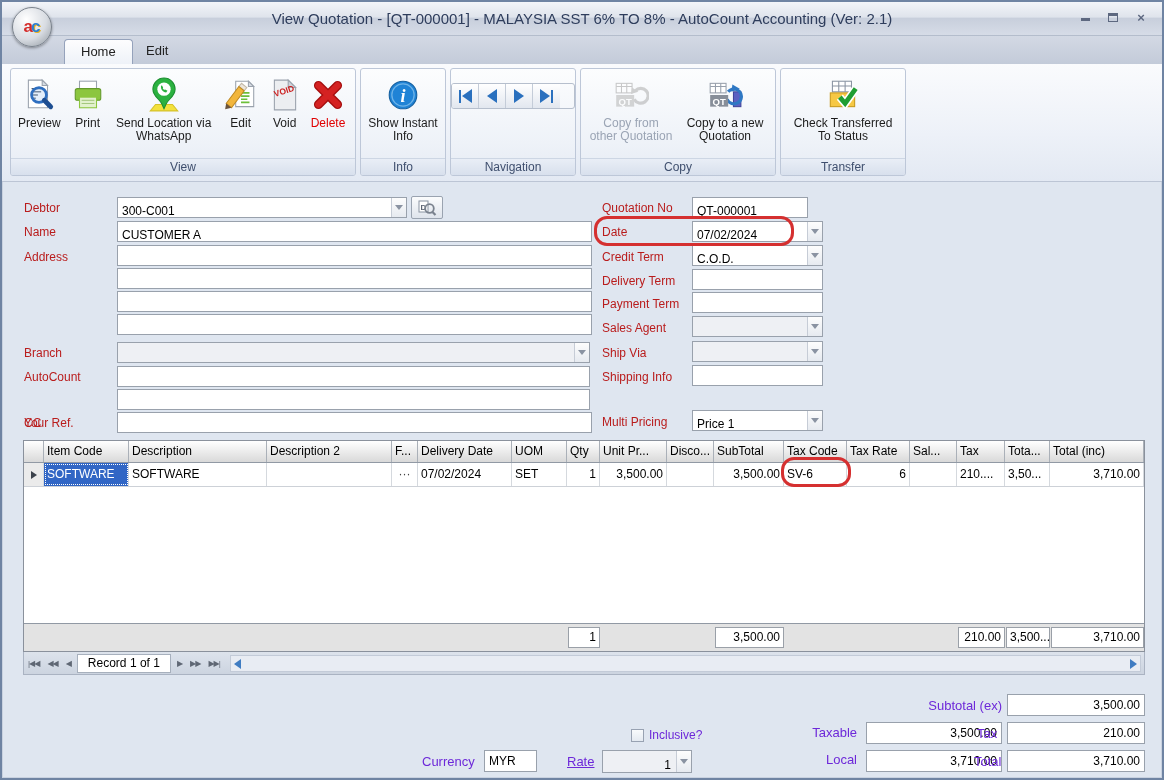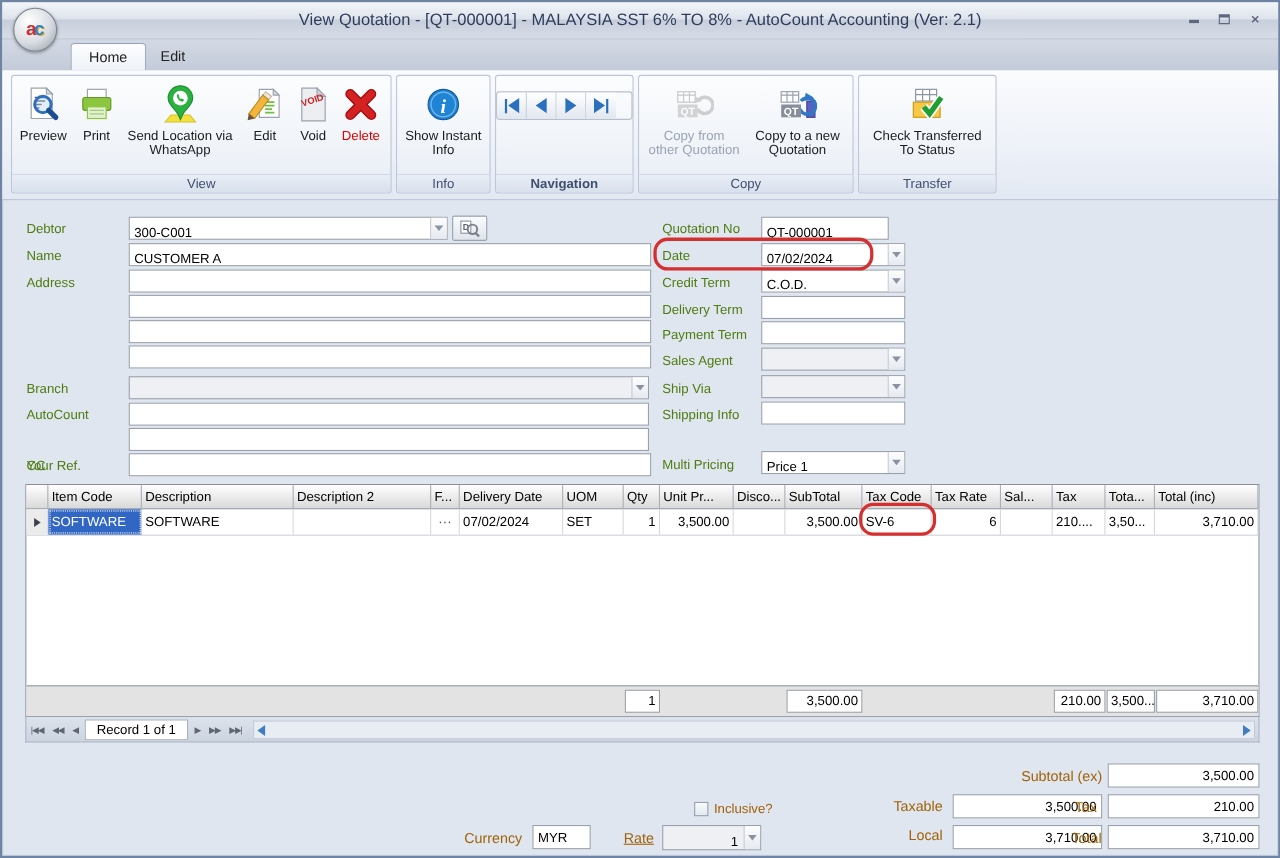--- a/index.html
+++ b/index.html
@@ -49,21 +49,21 @@
 
   .navseg { display:flex; margin:14px auto 0; border:1px solid #b6bfcd; border-radius:3px; overflow:hidden; }
   .navcell { width:27px; height:24px; background:linear-gradient(#ffffff,#e2e7ef);
     border-right:1px solid #c4ccd8; display:flex; align-items:center; justify-content:center; gap:1px; }
   .navcell:last-child { border-right:none; }
   .tri-l { width:0; height:0; border-top:7px solid transparent; border-bottom:7px solid transparent; border-right:10px solid #2a70be; }
   .tri-r { width:0; height:0; border-top:7px solid transparent; border-bottom:7px solid transparent; border-left:10px solid #2a70be; }
   .tri-bar { width:2px; height:13px; background:#2a70be; }
 
   
-  .lbl { position:absolute; font-size:12px; color:#4d7c0f; height:20px; line-height:20px; }
+  .lbl { position:absolute; font-size:12px; color:#b91c1c; height:20px; line-height:20px; }
   .fld { position:absolute; height:21px; background:#fff; border:1px solid #99a1ac;
     font-size:12px; line-height:19px; padding:4px 4px; color:#000; }
   .fld.gray { background:#eef0f4; }
   .combo-btn { position:absolute; right:0; top:0; bottom:0; width:15px;
     background:linear-gradient(#fdfdfd,#e6eaf0); border-left:1px solid #c6ccd6;
     display:flex; align-items:center; justify-content:center; }
   .dd { width:0; height:0; border-left:4px solid transparent; border-right:4px solid transparent; border-top:5px solid #8a93a2; }
   .lookup-btn { position:absolute; width:32px; height:23px; border:1px solid #9aa3b0; border-radius:2px;
     background:linear-gradient(#fbfcfd,#dfe4ec); display:flex; align-items:center; justify-content:center; }
 
@@ -89,21 +89,21 @@
   
   #recnav { position:absolute; left:21px; top:650px; width:1122px; height:23px;
     background:linear-gradient(#dde3ec,#ccd4e0); border:1px solid #aab3c2; border-top:none; display:flex; align-items:center; }
   .rn-btn { font-size:8px; color:#5f6774; letter-spacing:-1px; padding:0 4px; height:17px; line-height:17px; }
   #rec-text { background:#fff; border:1px solid #a7b0bd; font-size:12px; height:19px; line-height:17px; padding:0 10px; margin:0 2px; }
   #hscroll { flex:1; height:17px; margin:0 3px 0 6px; background:#e8ecf3; border:1px solid #c3cbd8; position:relative; }
   .s-tri-l { position:absolute; left:3px; top:3px; width:0; height:0; border-top:5px solid transparent; border-bottom:5px solid transparent; border-right:7px solid #3f7cc2; }
   .s-tri-r { position:absolute; right:3px; top:3px; width:0; height:0; border-top:5px solid transparent; border-bottom:5px solid transparent; border-left:7px solid #3f7cc2; }
 
   
-  .tlbl { position:absolute; font-size:13px; color:#a16207; }
+  .tlbl { position:absolute; font-size:13px; color:#6d28d9; }
   .tbox { position:absolute; height:22px; background:#fff; border:1px solid #99a1ac;
     font-size:12px; line-height:20px; text-align:right; padding:0 4px; }
   .cb { position:absolute; width:13px; height:13px; border:1px solid #98a2b2;
     background:linear-gradient(#f8fafc,#e4eaf1); }
   svg text { user-select:none; }
 </style>
 </head>
 <body>
 
 <div id="window">
@@ -208,21 +208,21 @@
               <circle cx="16" cy="16" r="10.5" fill="none" stroke="#6fb4e8" stroke-width="1.2"></circle>
               <text x="16" y="23" text-anchor="middle" font-size="17" font-style="italic" font-weight="bold" font-family="Liberation Serif, serif" fill="#fff">i</text>
             </svg>
             </span>
           <span>Show Instant Info</span>
         </div>
       </div>
       <div class="glabel">Info</div>
     </div>
 
-    <div class="rgroup" style="left:448px; width:126px;font-weight:bold;">
+    <div class="rgroup" style="left:448px; width:126px;">
       <div class="navseg">
         <div class="navcell">
             <span class="tri-bar"></span>
             <span class="tri-l"></span>
           </div>
         <div class="navcell">
             <span class="tri-l"></span>
           </div>
         <div class="navcell">
             <span class="tri-r"></span>

